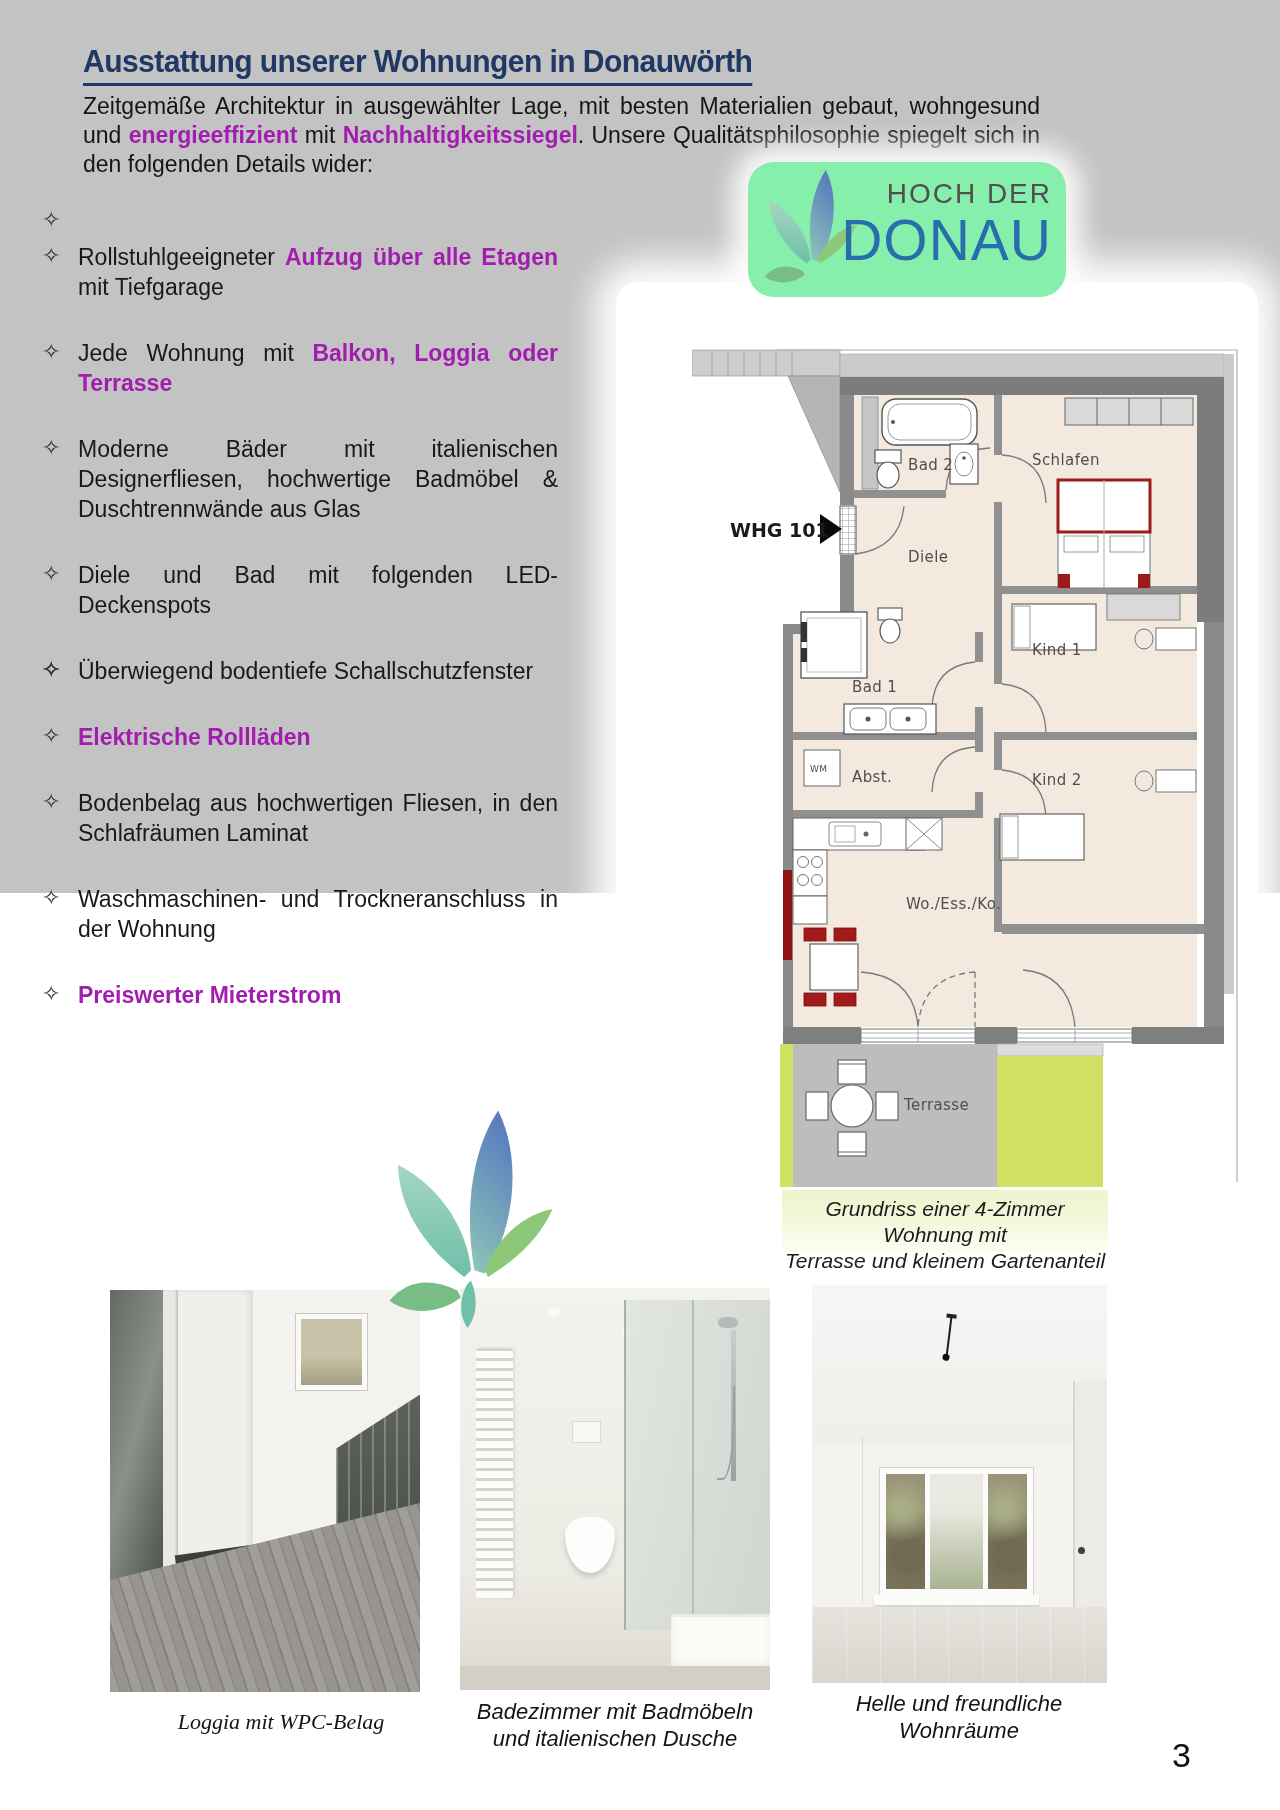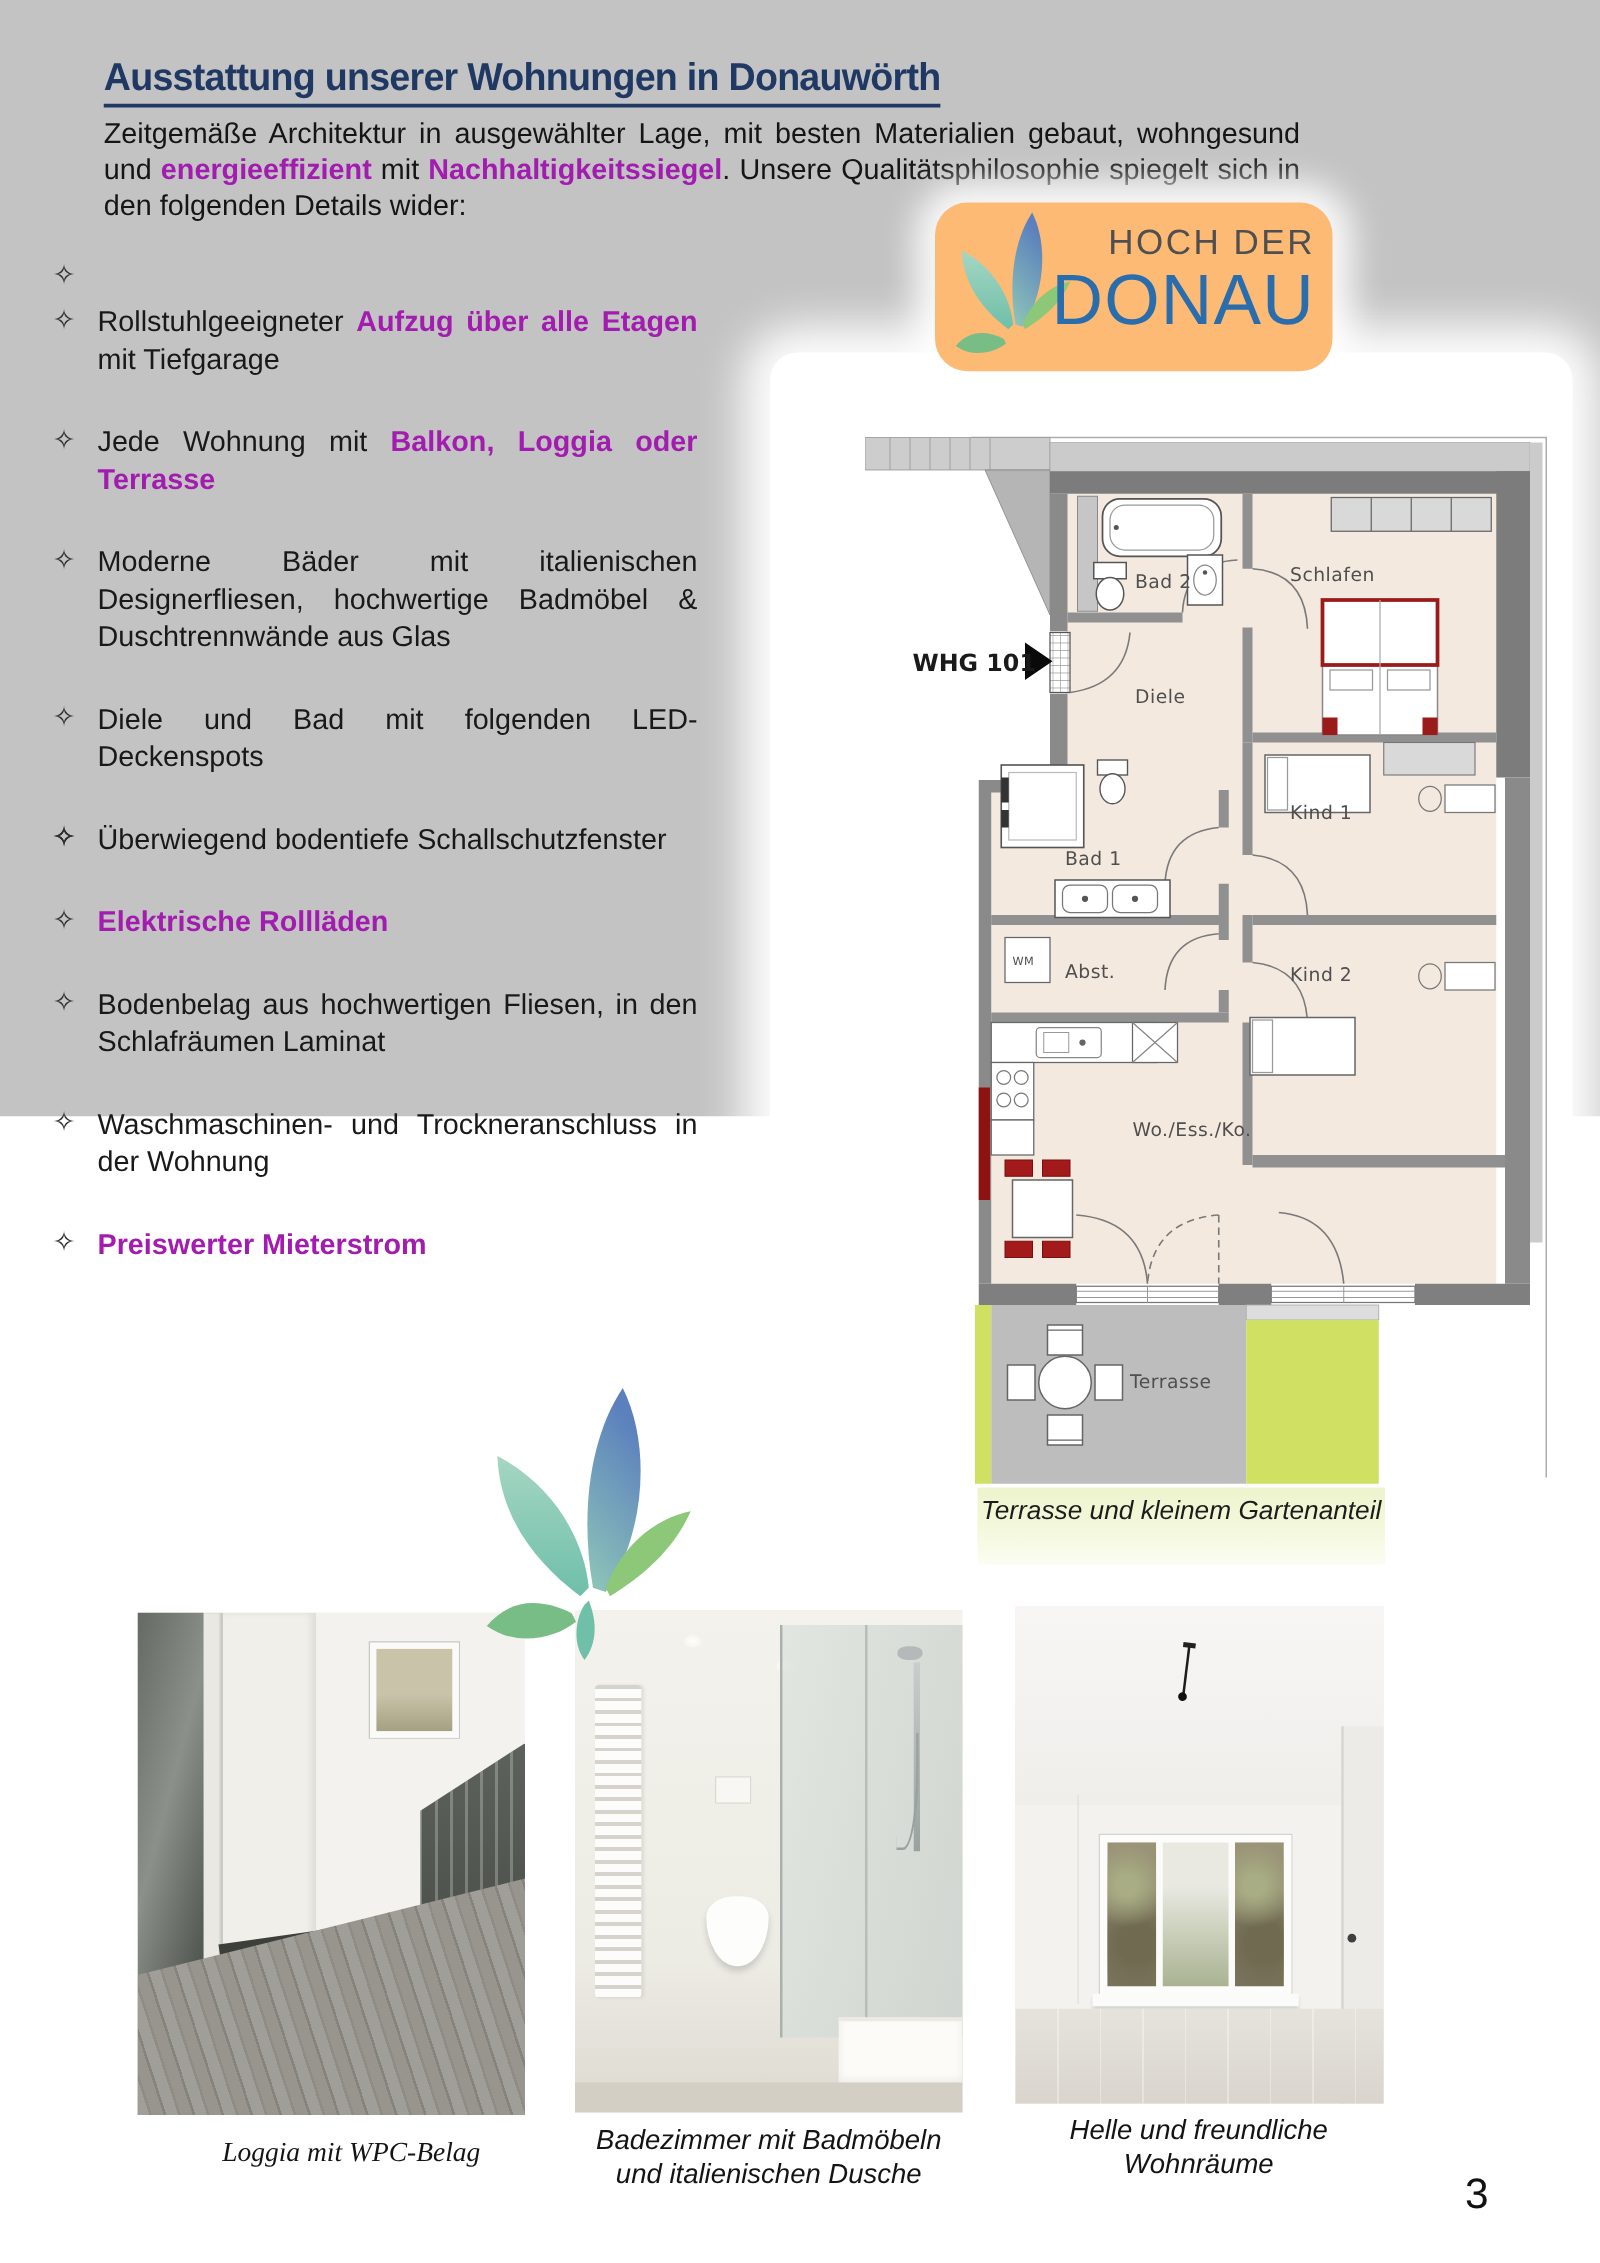--- a/index.html
+++ b/index.html
@@ -28,21 +28,21 @@
 
   
   .features{position:absolute;left:40px;top:206px;width:518px;list-style:none;margin:0;padding:0;}
   .feature{position:relative;padding-left:38px;margin:0 0 36px 0;font-size:23px;line-height:30px;text-align:justify;}
   .feature .bullet{position:absolute;left:2px;top:-1px;font-size:22px;color:#2e2e2e;}
   .feature.extra-gap{margin-top:18px;}
 
   
   .logo-box{
     position:absolute;left:748px;top:162px;width:318px;height:135px;
-    background:#fdba74;border-radius:26px;
+    background:#86efac;border-radius:26px;
     box-shadow:0 0 26px 16px rgba(255,255,255,.9);
     z-index:4;
   }
   .logo-leaves{position:absolute;left:10px;top:6px;width:105px;height:124px;}
   .logo-text{position:absolute;right:14px;top:18px;text-align:right;line-height:1;}
   .logo-line1{font-size:28px;color:#4f4f4f;letter-spacing:2px;}
   .logo-line2{font-size:57px;color:#2a6dad;letter-spacing:1px;margin-top:4px;}
 
   
   .plan-panel{
@@ -339,20 +339,21 @@
     <text class="room-label" x="340" y="363">Kind 1</text>
     <text class="room-label" x="160" y="400">Bad 1</text>
     <text class="room-label" x="160" y="490">Abst.</text>
     <text class="room-label" x="340" y="493">Kind 2</text>
     <text class="room-label" x="214" y="617">Wo./Ess./Ko.</text>
     <text class="room-label" x="212" y="818">Terrasse</text>
   </svg>
 </div>
 
 <div class="plan-caption">
+  <div>Grundriss einer 4-Zimmer Wohnung mit</div>
   <div>Terrasse und kleinem Gartenanteil</div>
 </div>
 
 <svg class="watermark" viewBox="0 0 100 130">
   <defs>
     <linearGradient id="wm-blue" x1="0" y1="1" x2="0.3" y2="0">
       <stop offset="0" stop-color="#8fc7b8"></stop>
         <stop offset="1" stop-color="#5b80bd"></stop>
     </linearGradient>
     <linearGradient id="wm-teal" x1="0" y1="1" x2="0" y2="0">

